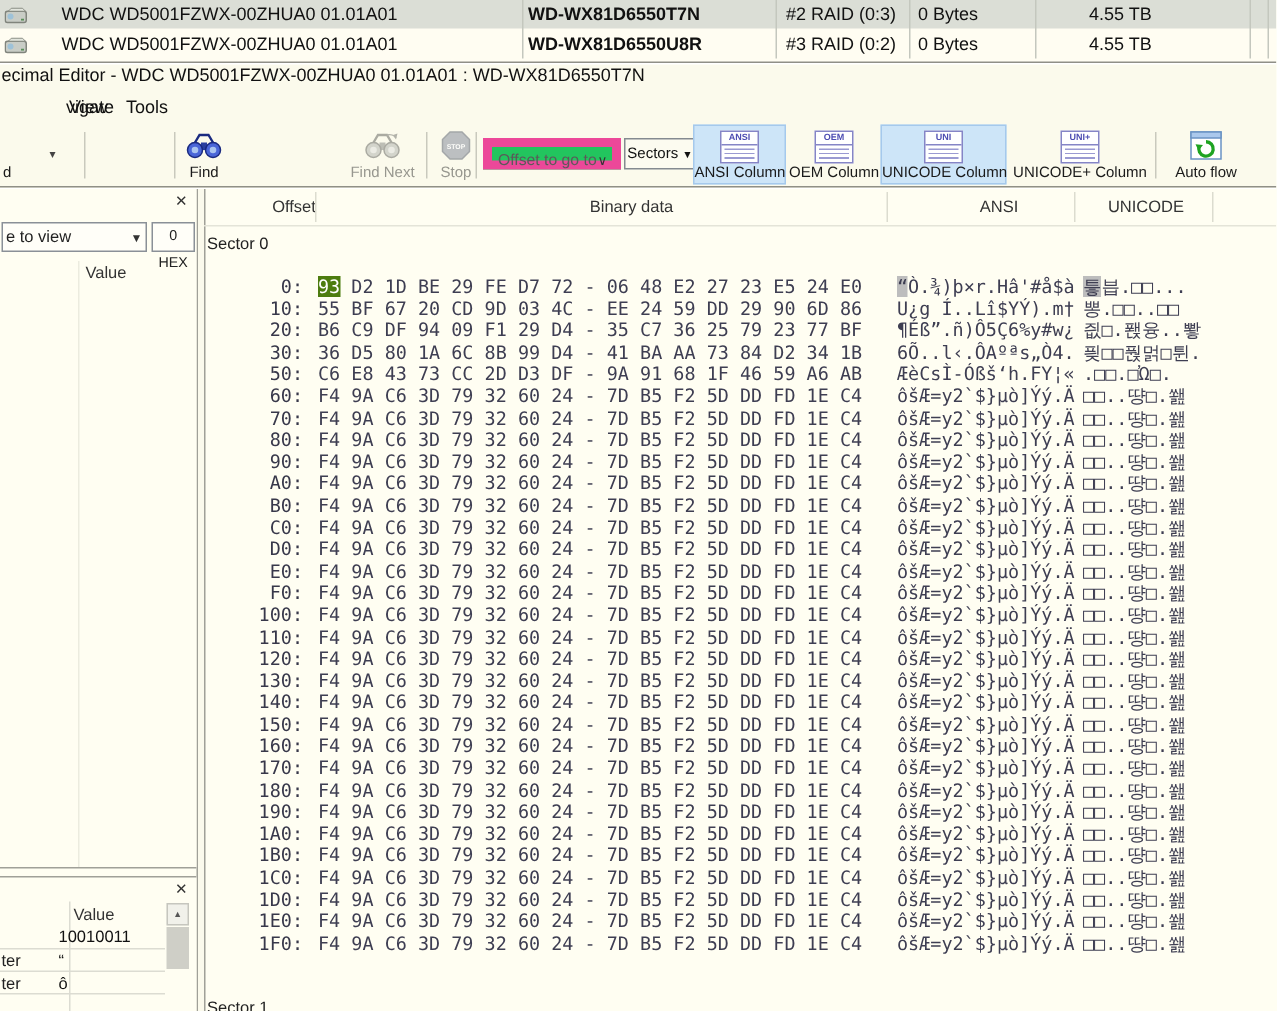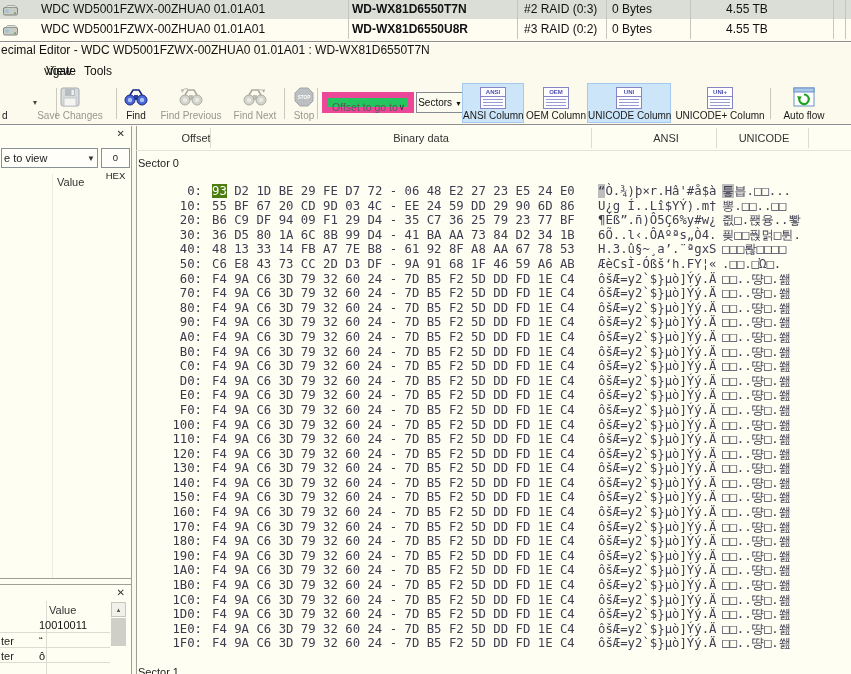--- a/index.html
+++ b/index.html
@@ -134,62 +134,36 @@
     <span style="left:84px;">Tools</span>
   </div>
 
   <div id="toolbar">
     <div class="tbtn" style="left:0;width:46px;">
       <span id="dbtn-label">d</span>
       <span id="dbtn-arrow">▾</span>
     </div>
     <div class="tsep" style="left:56px;"></div>
 
-    <div class="tbtn disabled" style="left:28px;width:84px;">
-      <div class="ic">
-          <svg width="20" height="20" viewBox="0 0 20 20">
-        <rect x="1" y="1" width="18" height="18" rx="2" fill="#cdd1d7" stroke="#8a9098"></rect>
-        <rect x="5" y="2" width="10" height="7" fill="#a2a9b2"></rect>
-        <rect x="11.5" y="3" width="2.5" height="5" fill="#e9ebed"></rect>
-        <rect x="4" y="11" width="12" height="8" fill="#f3f4f5" stroke="#b4b8be"></rect>
-      </svg>
-        </div>
-      <div class="lb">Save Changes</div>
-    </div>
     <div class="tsep" style="left:116px;"></div>
 
     <div class="tbtn" style="left:118px;width:36px;">
       <div class="ic">
           <svg width="26" height="18" viewBox="0 0 26 18">
         <path d="M7 7 L10 2 H16 L19 7" stroke="#1a2a80" stroke-width="1.6" fill="none"></path>
         <rect x="11" y="7" width="4" height="5" fill="#2a3f9e"></rect>
         <circle cx="7" cy="12" r="5" fill="#4a66d8" stroke="#1a2a80"></circle>
         <circle cx="19" cy="12" r="5" fill="#4a66d8" stroke="#1a2a80"></circle>
         <circle cx="7" cy="12" r="2.2" fill="#aac4f0"></circle>
         <circle cx="19" cy="12" r="2.2" fill="#aac4f0"></circle>
       </svg>
         </div>
       <div class="lb">Find</div>
     </div>
 
-    <div class="tbtn disabled" style="left:156px;width:70px;">
-      <div class="ic">
-          <svg width="26" height="18" viewBox="0 0 26 18">
-        <path d="M7 7 L10 2 H16 L19 7" stroke="#8f9089" stroke-width="1.6" fill="none"></path>
-        <rect x="11" y="7" width="4" height="5" fill="#a9aaa3"></rect>
-        <circle cx="7" cy="12" r="5" fill="#c6c8c1" stroke="#8f9089"></circle>
-        <circle cx="19" cy="12" r="5" fill="#c6c8c1" stroke="#8f9089"></circle>
-        <circle cx="7" cy="12" r="2.2" fill="#e6e7e2"></circle>
-        <circle cx="19" cy="12" r="2.2" fill="#e6e7e2"></circle>
-        <path d="M4 3 a5 4 0 0 1 6 -2" stroke="#9a9b94" fill="none"></path>
-        <polygon points="3,1 6,2 4,5" fill="#9a9b94"></polygon>
-      </svg>
-        </div>
-      <div class="lb">Find Previous</div>
-    </div>
 
     <div class="tbtn disabled" style="left:228px;width:54px;">
       <div class="ic">
           <svg width="26" height="18" viewBox="0 0 26 18">
         <path d="M7 7 L10 2 H16 L19 7" stroke="#8f9089" stroke-width="1.6" fill="none"></path>
         <rect x="11" y="7" width="4" height="5" fill="#a9aaa3"></rect>
         <circle cx="7" cy="12" r="5" fill="#c6c8c1" stroke="#8f9089"></circle>
         <circle cx="19" cy="12" r="5" fill="#c6c8c1" stroke="#8f9089"></circle>
         <circle cx="7" cy="12" r="2.2" fill="#e6e7e2"></circle>
         <circle cx="19" cy="12" r="2.2" fill="#e6e7e2"></circle>
@@ -317,21 +291,20 @@
       <div class="hvline" style="left:455px;"></div>
       <div class="hvline" style="left:580px;"></div>
       <div class="hvline" style="left:672px;"></div>
       <div id="hdrline"></div>
       <div class="seclab" style="top:31px;text-align:center;">Sector 0</div>
       <div id="hexrows">
           <div class="hr"><span class="off">0:</span><span class="byt"><span class="selb">93</span> D2 1D BE 29 FE D7 72 - 06 48 E2 27 23 E5 24 E0</span><span class="ans"><span class="selg">“</span>Ò.¾)þ×r.Hâ'#å$à</span><span class="uni"><span class="selg">틓</span>븝.□□...</span></div>
           <div class="hr"><span class="off">10:</span><span class="byt">55 BF 67 20 CD 9D 03 4C - EE 24 59 DD 29 90 6D 86</span><span class="ans">U¿g Í..Lî$YÝ).m†</span><span class="uni">뽕.□□..□□</span></div>
           <div class="hr"><span class="off">20:</span><span class="byt">B6 C9 DF 94 09 F1 29 D4 - 35 C7 36 25 79 23 77 BF</span><span class="ans">¶Éß”.ñ)Ô5Ç6%y#w¿</span><span class="uni">즶□.퐩융..뽷</span></div>
           <div class="hr"><span class="off">30:</span><span class="byt">36 D5 80 1A 6C 8B 99 D4 - 41 BA AA 73 84 D2 34 1B</span><span class="ans">6Õ..l‹.ÔAºªs„Ò4.</span><span class="uni">픶□□풙멁□튄.</span></div>
-          <div class="hr"><span class="off">40:</span><span class="byt">48 13 33 14 FB A7 7E B8 - 61 92 8F A8 AA 67 78 53</span><span class="ans">H.3.û§~¸a’.¨ªgxS</span><span class="uni">□□□롾□□□□</span></div>
           <div class="hr"><span class="off">50:</span><span class="byt">C6 E8 43 73 CC 2D D3 DF - 9A 91 68 1F 46 59 A6 AB</span><span class="ans">ÆèCsÌ-Óßš‘h.FY¦«</span><span class="uni">.□□.□Ὠ□.</span></div>
           <div class="hr"><span class="off">60:</span><span class="byt">F4 9A C6 3D 79 32 60 24 - 7D B5 F2 5D DD FD 1E C4</span><span class="ans">ôšÆ=y2`$}µò]Ýý.Ä</span><span class="uni">□□..땽□.쐞</span></div>
           <div class="hr"><span class="off">70:</span><span class="byt">F4 9A C6 3D 79 32 60 24 - 7D B5 F2 5D DD FD 1E C4</span><span class="ans">ôšÆ=y2`$}µò]Ýý.Ä</span><span class="uni">□□..땽□.쐞</span></div>
           <div class="hr"><span class="off">80:</span><span class="byt">F4 9A C6 3D 79 32 60 24 - 7D B5 F2 5D DD FD 1E C4</span><span class="ans">ôšÆ=y2`$}µò]Ýý.Ä</span><span class="uni">□□..땽□.쐞</span></div>
           <div class="hr"><span class="off">90:</span><span class="byt">F4 9A C6 3D 79 32 60 24 - 7D B5 F2 5D DD FD 1E C4</span><span class="ans">ôšÆ=y2`$}µò]Ýý.Ä</span><span class="uni">□□..땽□.쐞</span></div>
           <div class="hr"><span class="off">A0:</span><span class="byt">F4 9A C6 3D 79 32 60 24 - 7D B5 F2 5D DD FD 1E C4</span><span class="ans">ôšÆ=y2`$}µò]Ýý.Ä</span><span class="uni">□□..땽□.쐞</span></div>
           <div class="hr"><span class="off">B0:</span><span class="byt">F4 9A C6 3D 79 32 60 24 - 7D B5 F2 5D DD FD 1E C4</span><span class="ans">ôšÆ=y2`$}µò]Ýý.Ä</span><span class="uni">□□..땽□.쐞</span></div>
           <div class="hr"><span class="off">C0:</span><span class="byt">F4 9A C6 3D 79 32 60 24 - 7D B5 F2 5D DD FD 1E C4</span><span class="ans">ôšÆ=y2`$}µò]Ýý.Ä</span><span class="uni">□□..땽□.쐞</span></div>
           <div class="hr"><span class="off">D0:</span><span class="byt">F4 9A C6 3D 79 32 60 24 - 7D B5 F2 5D DD FD 1E C4</span><span class="ans">ôšÆ=y2`$}µò]Ýý.Ä</span><span class="uni">□□..땽□.쐞</span></div>
           <div class="hr"><span class="off">E0:</span><span class="byt">F4 9A C6 3D 79 32 60 24 - 7D B5 F2 5D DD FD 1E C4</span><span class="ans">ôšÆ=y2`$}µò]Ýý.Ä</span><span class="uni">□□..땽□.쐞</span></div>

